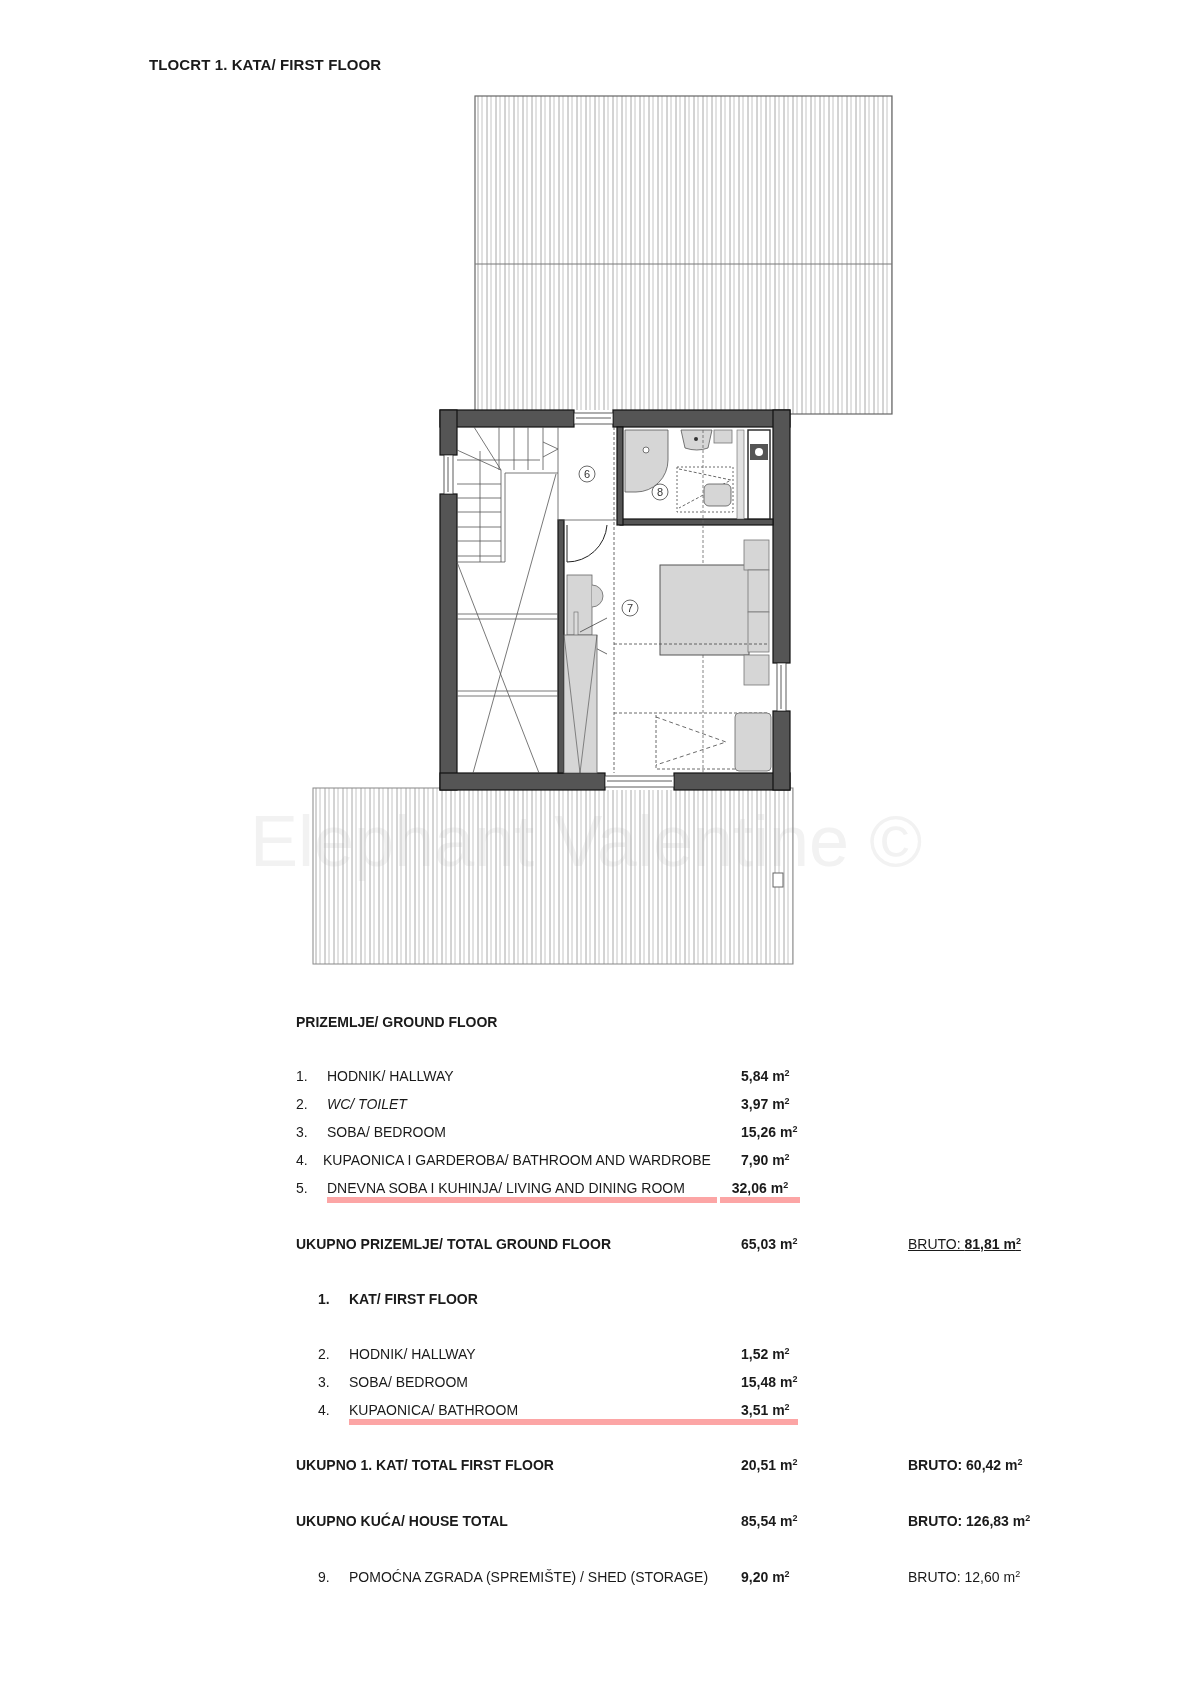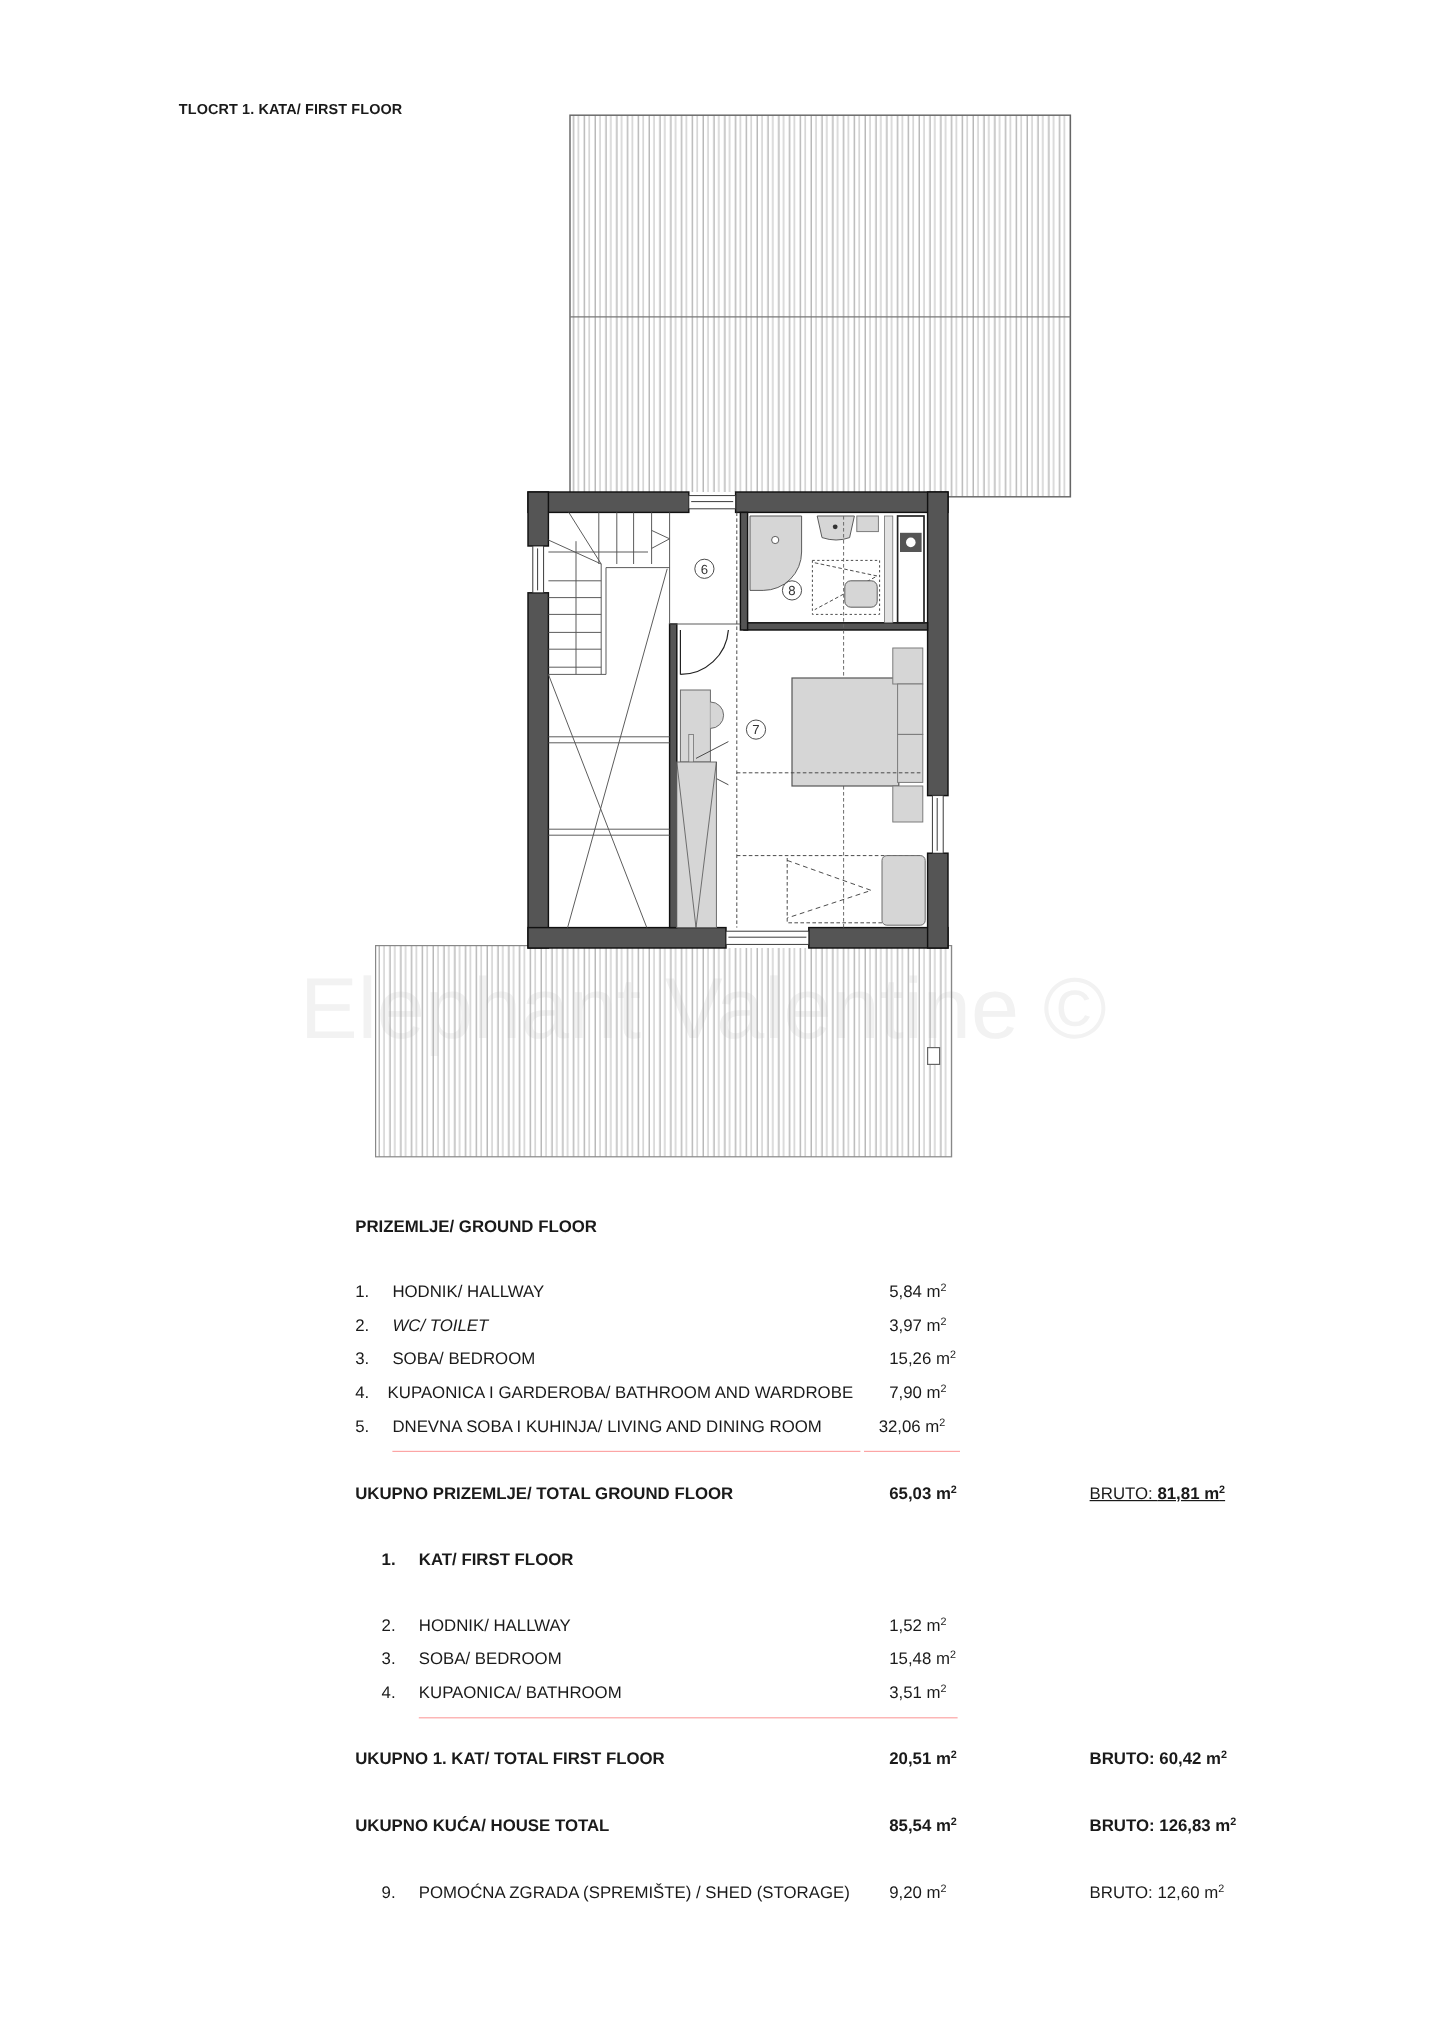--- a/index.html
+++ b/index.html
@@ -1,27 +1,27 @@
 <!DOCTYPE html>
 <html><head>
 <meta charset="utf-8">
 <style>
   html,body{margin:0;padding:0;background:#fff;}
   body{width:1200px;height:1698px;position:relative;overflow:hidden;font-family:"Liberation Sans",sans-serif;color:#1a1a1a;}
-  .title{position:absolute;left:149px;top:84px;font-size:12px;font-weight:bold;letter-spacing:0.1px;}
+  .title{position:absolute;left:149px;top:56px;font-size:15px;font-weight:bold;letter-spacing:0.1px;}
   svg.plan{position:absolute;left:0;top:0;}
   .watermark{position:absolute;left:250px;top:800px;font-size:72px;color:#f2f2f2;white-space:nowrap;}
   .tbl{position:absolute;left:296px;font-size:14px;}
   .row{position:absolute;white-space:nowrap;}
   .num{position:absolute;}
   .lbl{position:absolute;}
-  .area{position:absolute;left:445px;}
+  .area{position:absolute;left:445px;font-weight:bold;}
   .bruto{position:absolute;left:612px;}
   .b{font-weight:bold;text-align:right;}
-  .ul{border-bottom:1px solid #fca5a5;padding-bottom:13px;}
+  .ul{border-bottom:6px solid #fca5a5;padding-bottom:1px;}
   sup{font-size:9px;vertical-align:5px;line-height:0;}
 </style>
 </head>
 <body>
 
 <div class="title">TLOCRT 1. KATA/ FIRST FLOOR</div>
 
 <div class="watermark">Elephant Valentine ©</div>
 
 <svg class="plan" width="1200" height="1000" viewBox="0 0 1200 1000">

